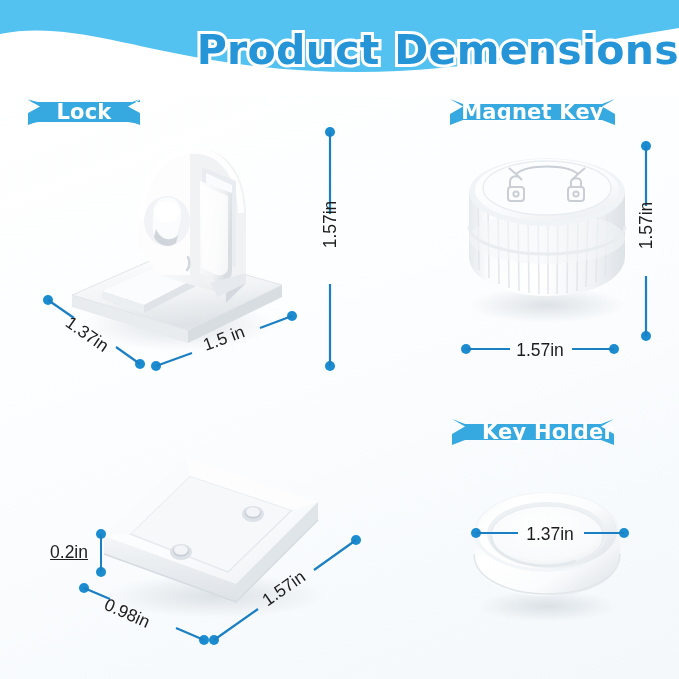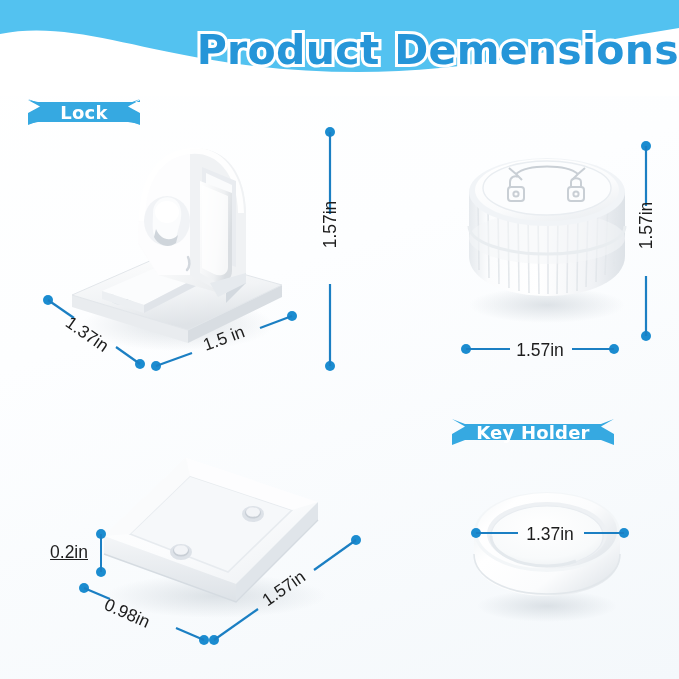--- a/index.html
+++ b/index.html
@@ -59,21 +59,21 @@
   .ribbon svg {
     position: absolute;
     left: 0; top: 0;
     width: 100%;
     height: 100%;
   }
   .ribbon-label {
     position: relative;
     z-index: 2;
     color: #ffffff;
-    font-size: 18px;
+    font-size: 21px;
     font-weight: bold;
     font-family: "DejaVu Sans", sans-serif;
     letter-spacing: 0.2px;
     white-space: nowrap;
   }
 
   
   .product {
     position: absolute;
   }
@@ -190,20 +190,26 @@
   <div class="dim-text" style="left:58px; top:324px; width:58px; text-align:center; transform: rotate(35deg);">1.37in</div>
 
   <svg class="dim-svg" style="left:148px; top:308px; width:152px; height:66px;" viewBox="0 0 152 66">
     <circle cx="8" cy="58" r="5" fill="#1b8cd0"></circle>
     <circle cx="144" cy="8" r="5" fill="#1b8cd0"></circle>
     <line x1="8" y1="58" x2="44" y2="45" stroke="#1b7fc3" stroke-width="2.2"></line>
     <line x1="112" y1="20" x2="144" y2="8" stroke="#1b7fc3" stroke-width="2.2"></line>
   </svg>
   <div class="dim-text" style="left:196px; top:328px; width:56px; text-align:center; transform: rotate(-20deg);">1.5 in</div>
 
+  <div class="ribbon" style="left:450px; top:98px; width:165px;">
+    <svg viewBox="0 0 165 28" preserveAspectRatio="none">
+      <path d="M0,1 L13,8.5 L0,16 L0,27 L13,22 L152,22 L165,27 L165,16 L152,8.5 L165,1 L152,6 L13,6 Z" fill="#36a9e1"></path>
+    </svg>
+    <span class="ribbon-label">Magnet Key</span>
+  </div>
 
   <svg class="product" style="left:452px; top:130px; width:190px; height:200px;" viewBox="0 0 190 200">
     <defs>
       <linearGradient id="knobSide" x1="0" y1="0" x2="1" y2="0">
         <stop offset="0%" stop-color="#e6eaee"></stop>
         <stop offset="12%" stop-color="#fbfcfd"></stop>
         <stop offset="45%" stop-color="#ffffff"></stop>
         <stop offset="80%" stop-color="#f0f2f5"></stop>
         <stop offset="100%" stop-color="#dde2e7"></stop>
       </linearGradient>
@@ -333,21 +339,21 @@
   <div class="dim-text" style="left:95px; top:603px; width:64px; text-align:center; transform: rotate(24deg);">0.98in</div>
 
   <svg class="dim-svg" style="left:206px; top:532px; width:160px; height:116px;" viewBox="0 0 160 116">
     <circle cx="8" cy="108" r="5" fill="#1b8cd0"></circle>
     <circle cx="150" cy="8" r="5" fill="#1b8cd0"></circle>
     <line x1="8" y1="108" x2="52" y2="77" stroke="#1b7fc3" stroke-width="2.2"></line>
     <line x1="108" y1="38" x2="150" y2="8" stroke="#1b7fc3" stroke-width="2.2"></line>
   </svg>
   <div class="dim-text" style="left:252px; top:578px; width:64px; text-align:center; transform: rotate(-35deg);">1.57in</div>
 
-  <div class="ribbon" style="left:452px; top:418px; width:162px;">
+  <div class="ribbon" style="left:452px; top:418px; width:162px;justify-content:flex-end;">
     <svg viewBox="0 0 162 28" preserveAspectRatio="none">
       <path d="M0,1 L13,8.5 L0,16 L0,27 L13,22 L149,22 L162,27 L162,16 L149,8.5 L162,1 L149,6 L13,6 Z" fill="#36a9e1"></path>
     </svg>
     <span class="ribbon-label">Key Holder</span>
   </div>
 
   <svg class="product" style="left:462px; top:478px; width:170px; height:150px;" viewBox="0 0 170 150">
     <defs>
       <linearGradient id="holderOuter" x1="0" y1="0" x2="1" y2="0.6">
         <stop offset="0%" stop-color="#f2f5f7"></stop>

